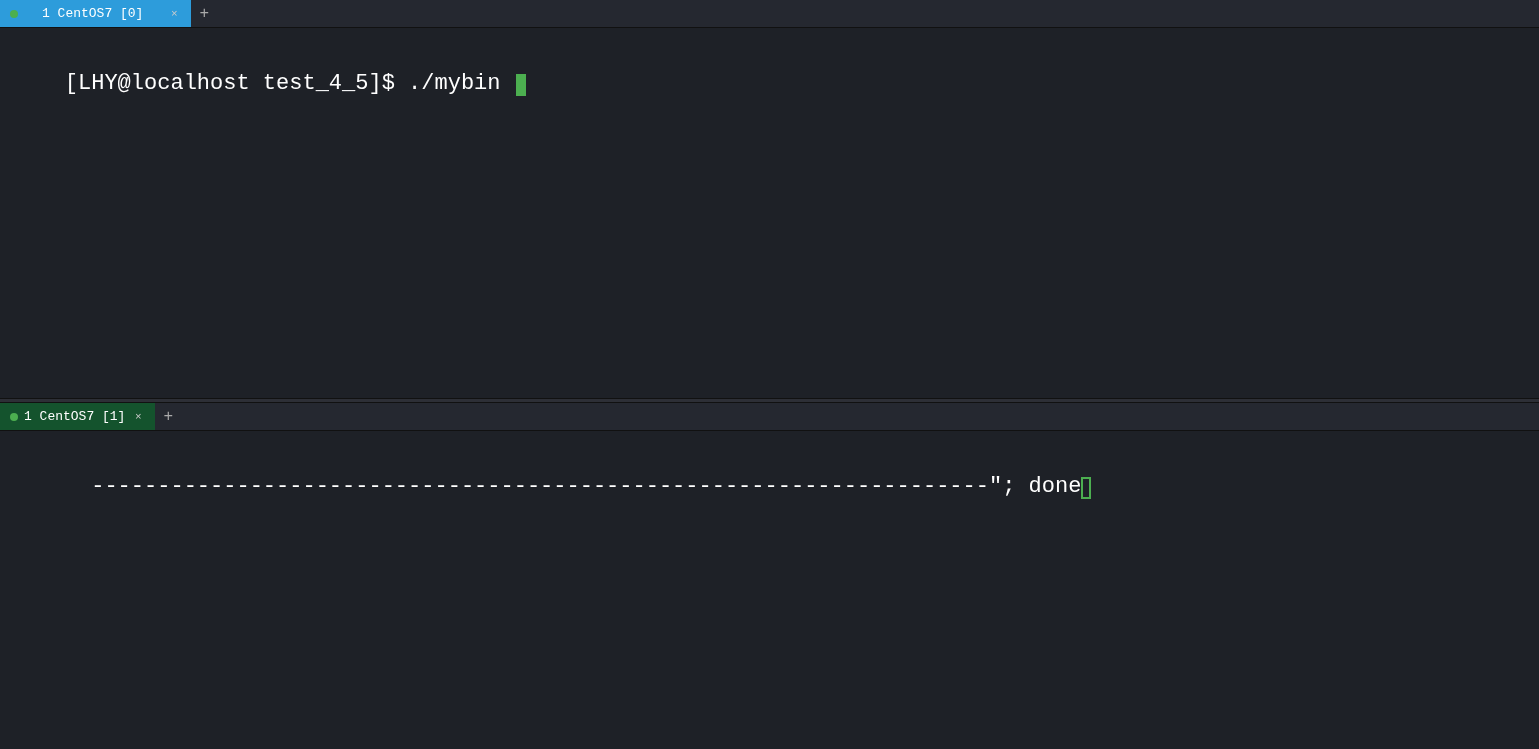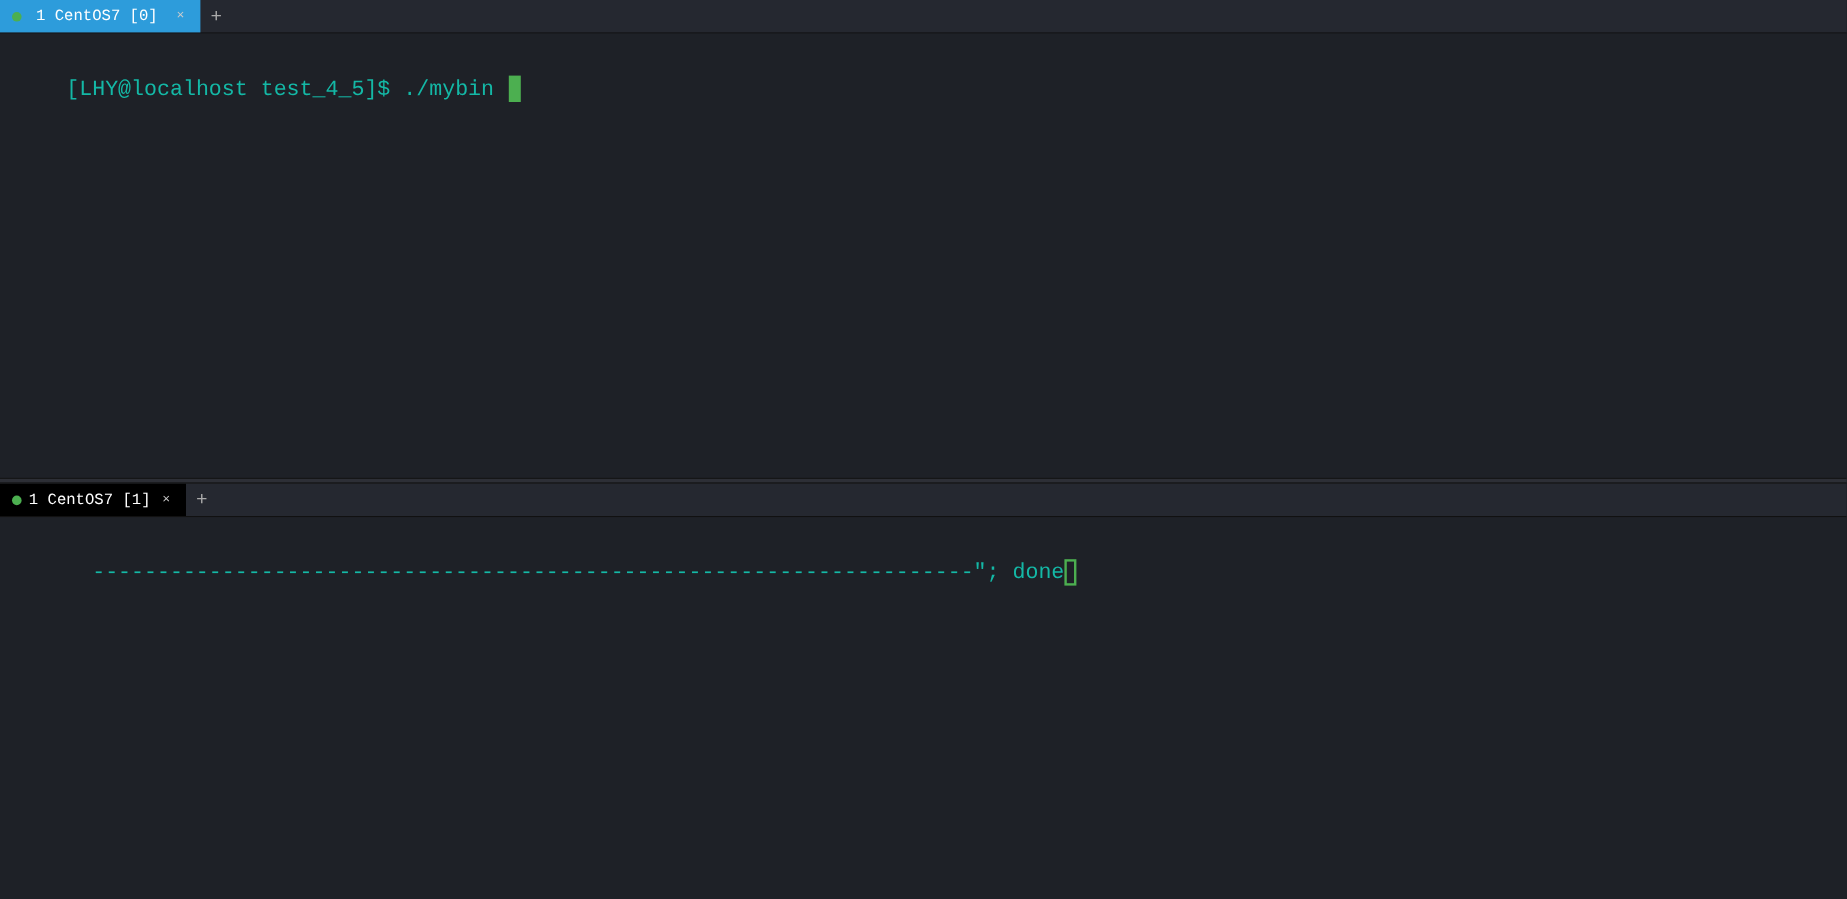--- a/index.html
+++ b/index.html
@@ -28,21 +28,21 @@
       flex-shrink: 0;
     }
 
     .tab {
       display: flex;
       align-items: center;
       padding: 0 10px;
       height: 100%;
       font-size: 13px;
       color: #ccc;
-      gap: 12px;
+      gap: 24px;
       cursor: pointer;
       background: #2d9cdb;
       color: #fff;
     }
 
     .tab-dot {
       width: 8px;
       height: 8px;
       border-radius: 50%;
       background: #4caf50;
@@ -75,23 +75,23 @@
     
     .terminal-pane {
       flex: 1;
       background: #1e2127;
       padding: 10px 12px;
       overflow: hidden;
       position: relative;
     }
 
     .terminal-line {
-      font-size: 18px;
+      font-size: 22px;
       line-height: 1.4;
-      color: #14b8a6;
+      color: #ffffff;
       white-space: pre;
     }
 
     .cursor {
       display: inline-block;
       width: 10px;
       height: 22px;
       background: #4caf50;
       vertical-align: text-bottom;
       margin-left: 2px;
@@ -125,21 +125,21 @@
 
     .tab-bottom {
       display: flex;
       align-items: center;
       padding: 0 10px;
       height: 100%;
       font-size: 13px;
       color: #fff;
       gap: 6px;
       cursor: pointer;
-      background: #000000;
+      background: #14532d;
     }
 
     .terminal-pane-bottom {
       flex: 1;
       background: #1e2127;
       padding: 10px 12px;
       overflow: hidden;
     }
 
     .cursor-bottom {

